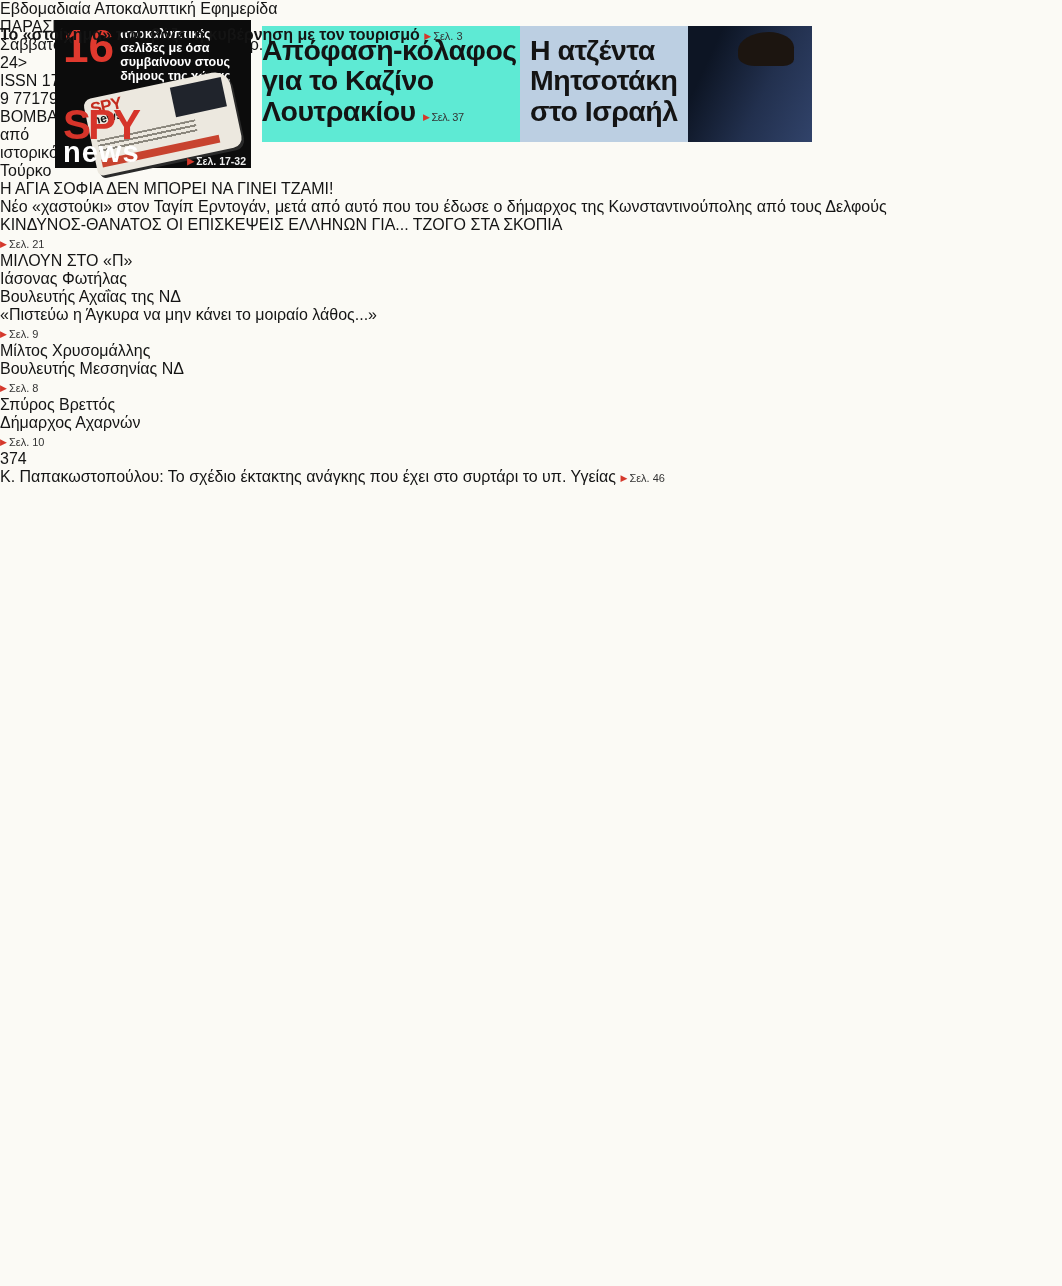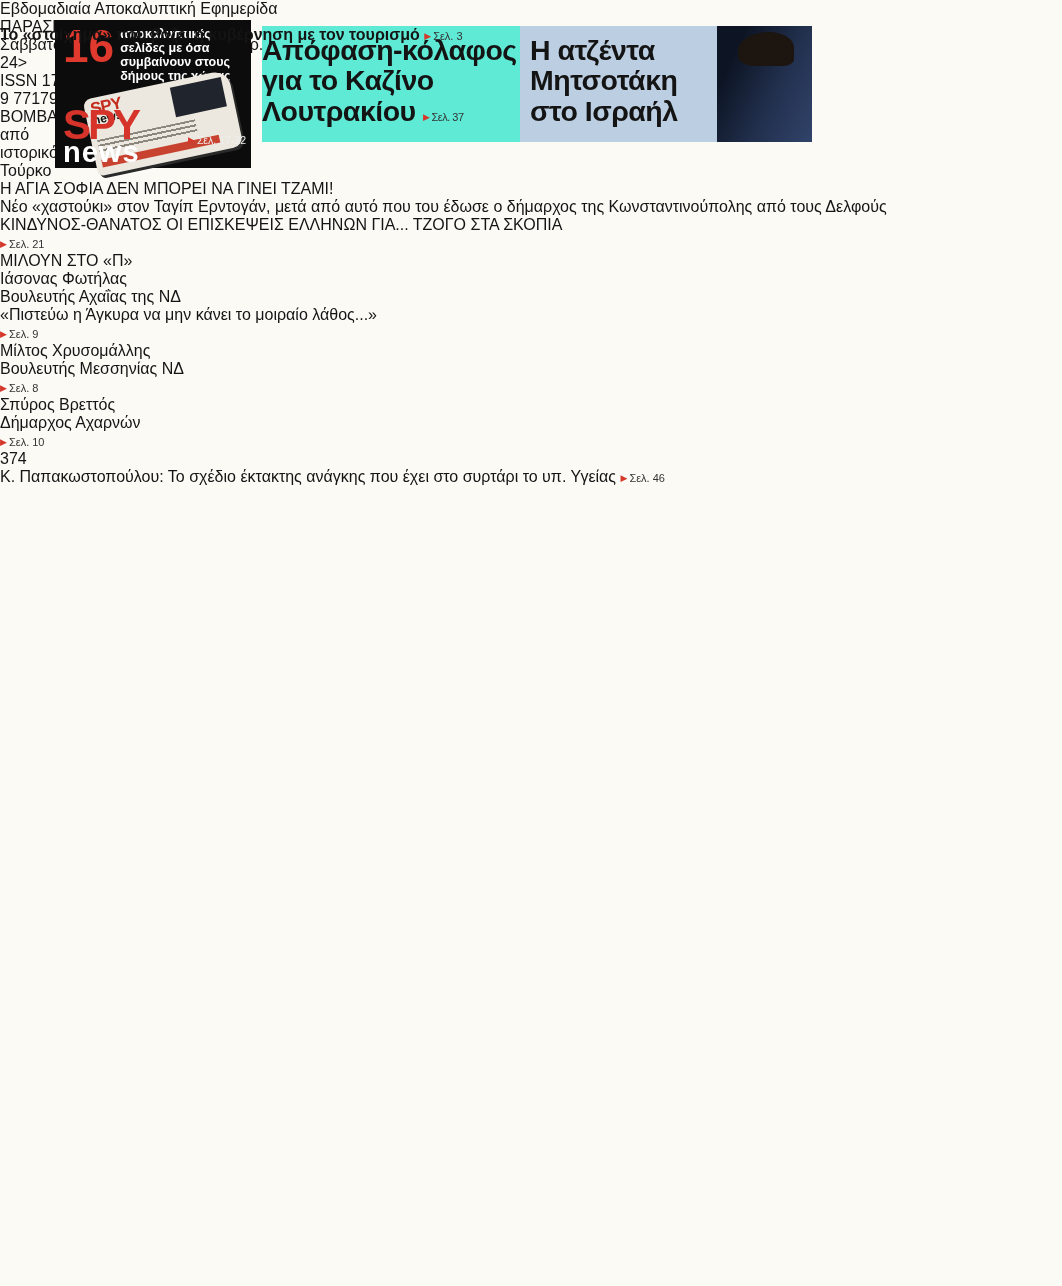--- a/index.html
+++ b/index.html
@@ -17,29 +17,29 @@
   .spy-paper .mini-mast{position:absolute;left:6px;top:4px;font-weight:bold;line-height:0.8;}
   .mini-spy{color:#c42c1e;font-size:17px;letter-spacing:-1px;}
   .mini-news{color:#111;font-size:12px;display:block;}
   .spy-paper .mini-col{position:absolute;right:8px;top:6px;width:52px;height:30px;background:#20242c;}
   .spy-paper .mini-strip{position:absolute;left:6px;bottom:8px;width:120px;height:8px;background:#c8432f;}
   .spy-paper .mini-line{position:absolute;left:6px;bottom:22px;width:100px;height:14px;
         background:repeating-linear-gradient(180deg,#8b877d 0 2px,transparent 2px 5px);}
   .spy-logo{position:absolute;left:8px;bottom:4px;line-height:0.78;}
   .logo-spy{color:#d6342a;font-size:42px;font-weight:bold;letter-spacing:-3px;}
   .logo-news{color:#fff;font-size:29px;font-weight:bold;letter-spacing:1px;}
-  .spy-ref{position:absolute;right:5px;bottom:22px;font-size:10.5px;color:#eee;font-weight:normal;}
+  .spy-ref{position:absolute;right:5px;bottom:1px;font-size:10.5px;color:#eee;font-weight:bold;}
 
   .pm{color:#d5382b;font-size:9px;vertical-align:1px;margin-right:2px;}
   .pref{font-size:11px;font-weight:normal;color:#333;}
 
   .teaser{position:absolute;top:26px;height:116px;font-weight:bold;}
   .t-casino{left:262px;width:272px;background:#5eead4;text-align:left;font-size:28.5px;line-height:1.07;padding-top:9px;letter-spacing:-0.5px;}
   .t-mits{left:520px;width:292px;background:#bccfe2;display:flex;}
-  .t-mits .txt{width:197px;padding:9px 0 0 10px;font-size:28.5px;line-height:1.07;letter-spacing:-0.5px;}
+  .t-mits .txt{width:168px;padding:9px 0 0 10px;font-size:28.5px;line-height:1.07;letter-spacing:-0.5px;}
   .mits-photo{position:relative;flex:1;background:linear-gradient(115deg,#0d1524 20%,#22304e 60%,#31436a);overflow:hidden;}
   .mits-hair{position:absolute;right:18px;top:6px;width:56px;height:34px;background:#1c1510;border-radius:55% 45% 20% 30%;}
   .mits-face{position:absolute;right:26px;top:20px;width:40px;height:56px;background:linear-gradient(90deg,#dab astray;background:linear-gradient(90deg,#d9ad82,#b98e66);border-radius:60% 40% 45% 55%;}
   .mits-body{position:absolute;right:0;bottom:-4px;width:84px;height:34px;background:#10172a;border-radius:12px 30px 0 0;}
   .t-tour{left:820px;width:235px;background:#c7d7e7;text-align:center;font-size:26.5px;line-height:1.1;padding-top:6px;letter-spacing:-0.5px;}
   .teaser .pref{position:absolute;right:8px;bottom:5px;}
 
   .promo{position:absolute;left:262px;top:158px;width:748px;height:38px;background:#e8402f;color:#fff;
          display:flex;align-items:center;justify-content:center;font-weight:bold;font-size:27px;letter-spacing:0;}
   .promo span{white-space:nowrap;}

